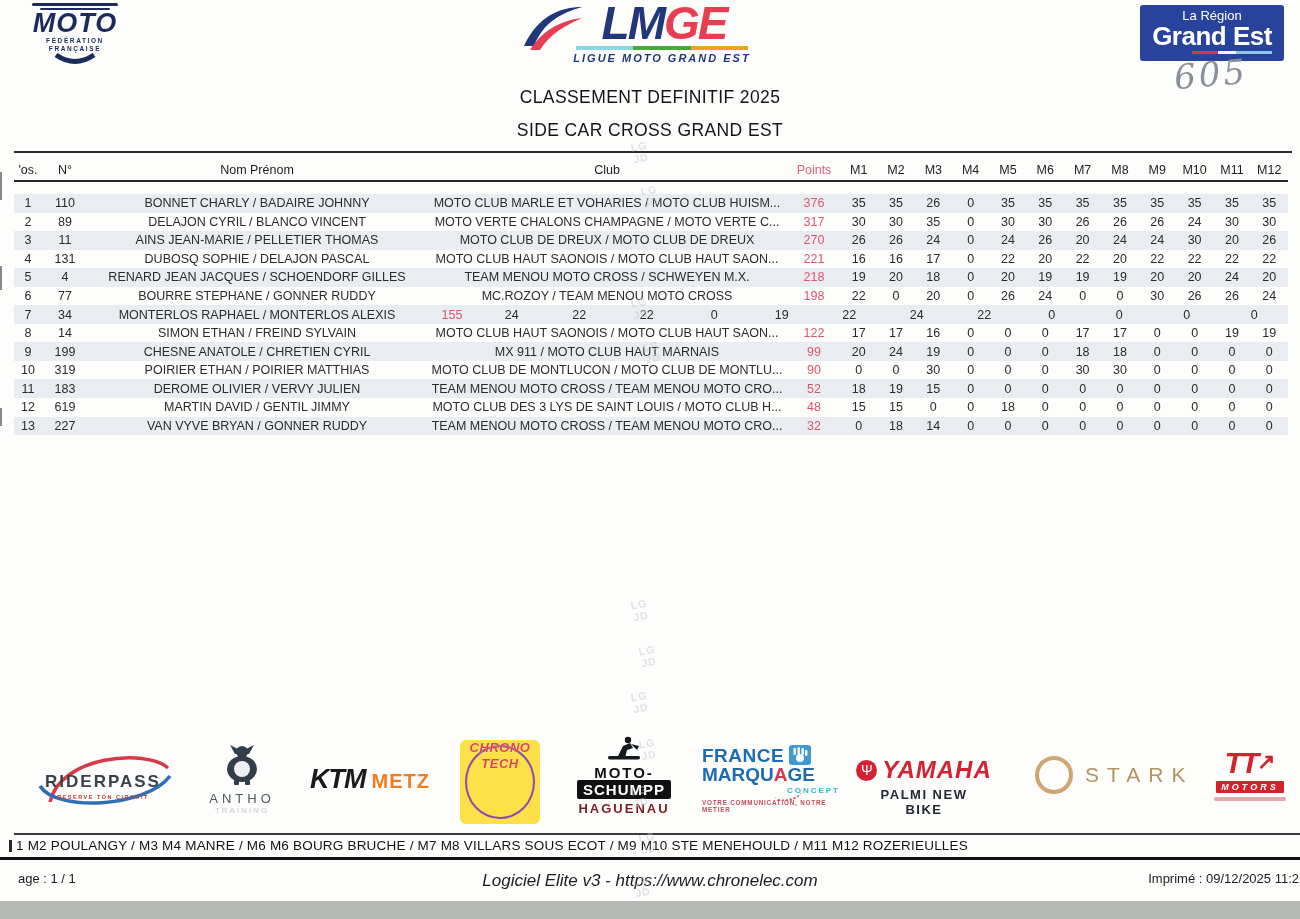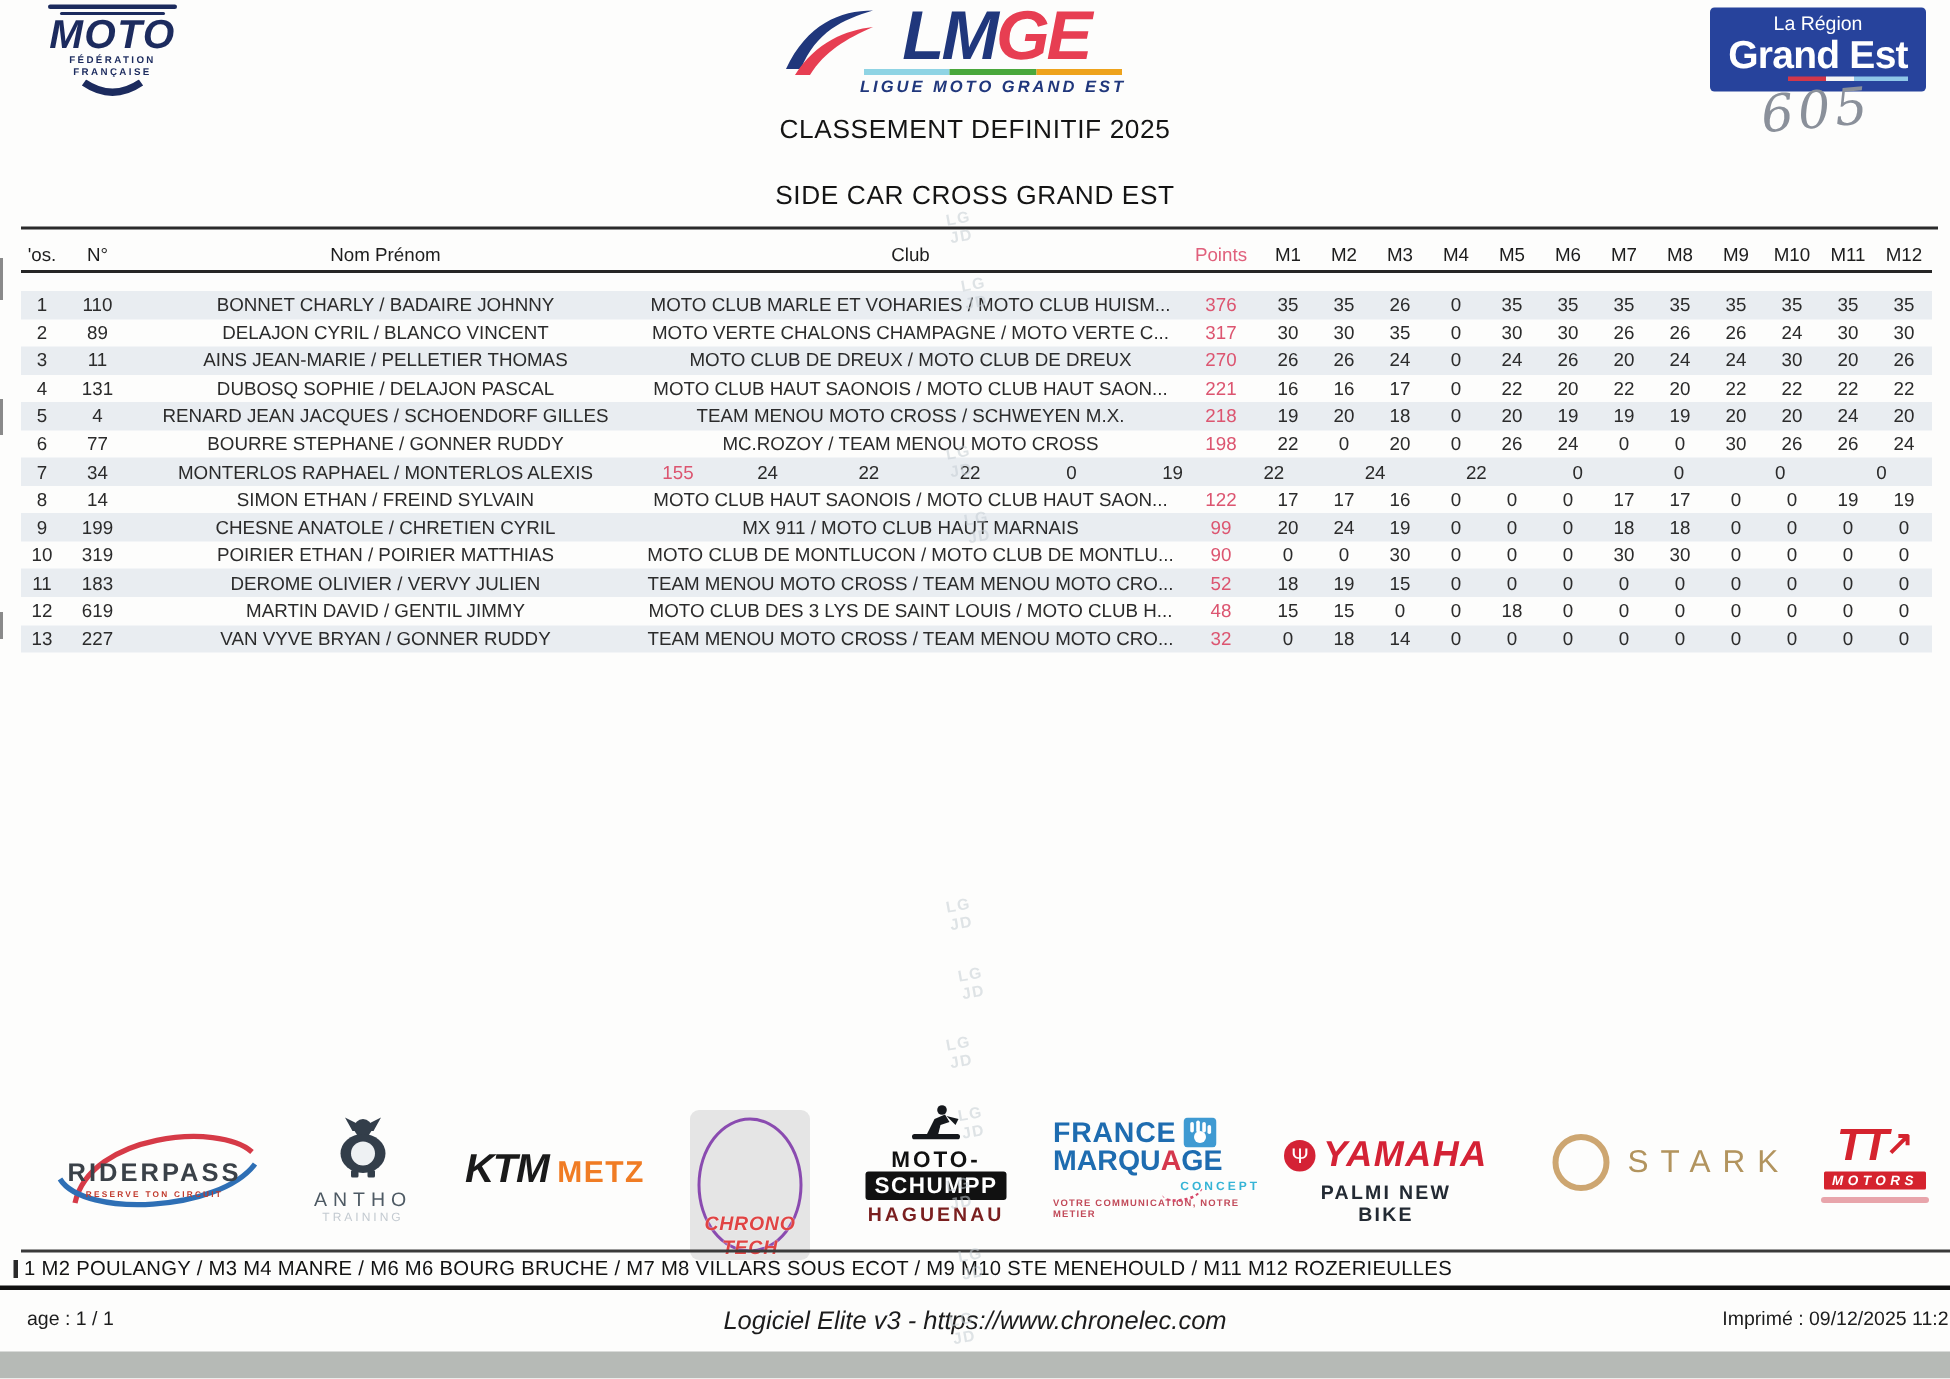--- a/index.html
+++ b/index.html
@@ -27,21 +27,21 @@
   .lmge-sub{font-size:11px;font-weight:bold;font-style:italic;color:#20377c;letter-spacing:2px;padding-left:24px;}
 
   .region{position:absolute;right:16px;top:5px;width:144px;height:56px;background:#27439c;border-radius:3px;color:#fff;text-align:center;padding-top:4px;box-sizing:border-box;}
   .region-line1{font-size:13px;line-height:14px;}
   .region-line2{font-size:26px;font-weight:800;line-height:27px;letter-spacing:-0.5px;}
   .region-underline{height:3px;width:80px;margin:1px 12px 0 auto;background:linear-gradient(90deg,#d2374a 0 32%,#f5f5f5 32% 55%,#8fc7e8 55% 100%);}
 
   .handwriting{position:absolute;right:52px;top:54px;font-size:34px;color:#8a909a;font-style:italic;transform:rotate(-5deg);font-family:"DejaVu Serif", serif;letter-spacing:3px;}
 
   .title{position:absolute;left:0;width:100%;text-align:center;font-size:17.5px;color:#141414;letter-spacing:0.4px;}
-  #title1{top:76px;}
+  #title1{top:87px;}
   #title2{top:120px;}
 
   .top-rule{position:absolute;top:151px;left:14px;right:8px;height:2px;background:#2b2b2b;}
 
   
   .table{position:absolute;top:163px;left:14px;width:1274px;}
   .thead{display:flex;align-items:flex-end;border-bottom:2.5px solid #262626;padding-bottom:3px;font-size:12.5px;color:#1d1d1d;}
   .tbody{margin-top:12px;}
   .row{display:flex;align-items:center;height:18.55px;font-size:12.5px;color:#2b2b2b;white-space:nowrap;}
   .row.odd{background:#e9edf1;}
@@ -62,21 +62,21 @@
   .rp-tag{position:relative;top:26px;font-size:5.5px;font-weight:bold;color:#c0392b;letter-spacing:1.5px;}
 
   .antho{left:206px;top:742px;width:72px;text-align:center;}
   .antho-text{font-size:13px;color:#4e5a64;letter-spacing:4px;margin-top:1px;}
   .antho-sub{font-size:8px;color:#c3cad0;letter-spacing:2px;}
 
   .ktm{left:310px;top:764px;width:130px;white-space:nowrap;}
   .ktm-k{font-size:27px;font-weight:900;font-style:italic;color:#1a1a1a;letter-spacing:-1px;}
   .ktm-metz{font-size:20px;font-weight:700;color:#f07c24;letter-spacing:1px;margin-left:6px;}
 
-  .chrono{left:460px;top:740px;width:80px;height:100px;background:#e5e5e5;border-radius:6px;display:flex;flex-direction:column;align-items:center;justify-content:flex-end;}
+  .chrono{left:460px;top:740px;width:80px;height:84px;background:#fde047;border-radius:6px;display:flex;flex-direction:column;align-items:center;justify-content:flex-start;}
   .chrono-ring{position:absolute;inset:5px;border:2px solid #8a4bb0;border-radius:50%;}
   .chrono-line{position:relative;font-size:13px;font-weight:900;font-style:italic;color:#e04444;text-shadow:0 0 1px #ffffff;line-height:16px;letter-spacing:0.5px;}
 
   .schumpp{left:576px;top:736px;width:96px;text-align:center;}
   .sch-l1{font-size:15px;font-weight:900;color:#111;letter-spacing:2px;line-height:14px;}
   .sch-l2{display:inline-block;background:#111;color:#fff;font-size:15px;font-weight:900;padding:1px 6px;border-radius:2px;letter-spacing:1px;}
   .sch-city{font-size:13px;color:#7a1f1f;letter-spacing:2px;margin-top:2px;font-weight:bold;}
 
   .fm{left:702px;top:745px;width:138px;}
   .fm-l1{font-size:19px;font-weight:800;color:#1e6cb0;letter-spacing:0.5px;line-height:19px;display:flex;align-items:center;gap:5px;}

